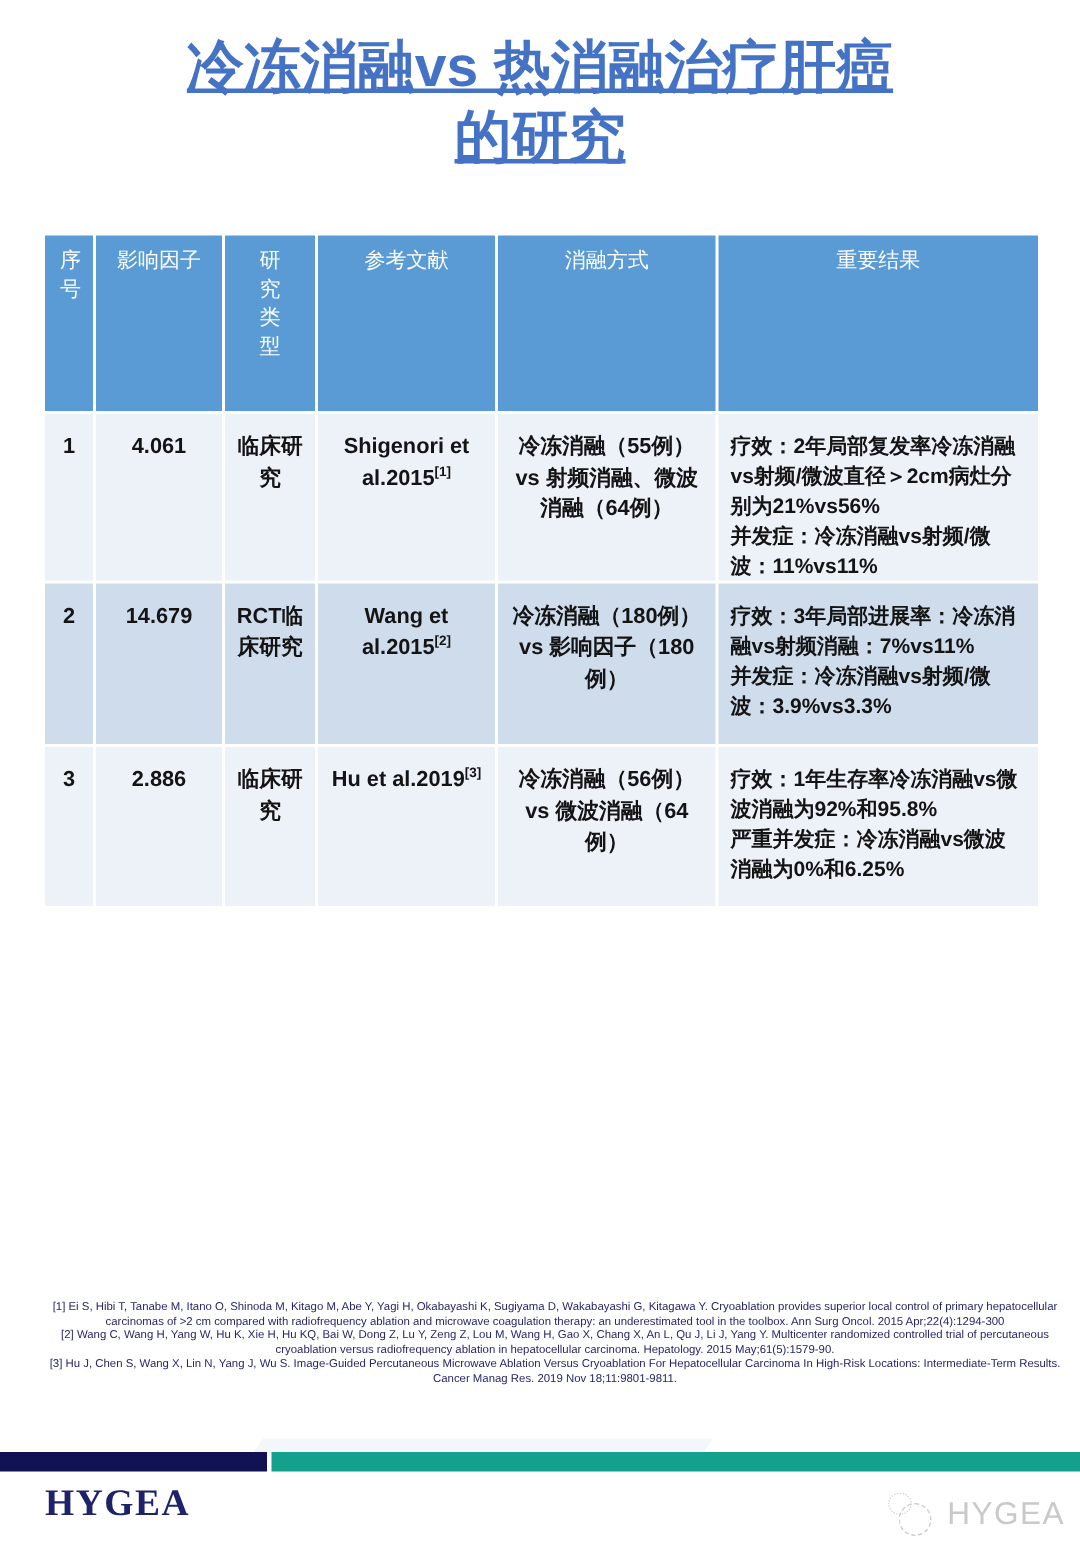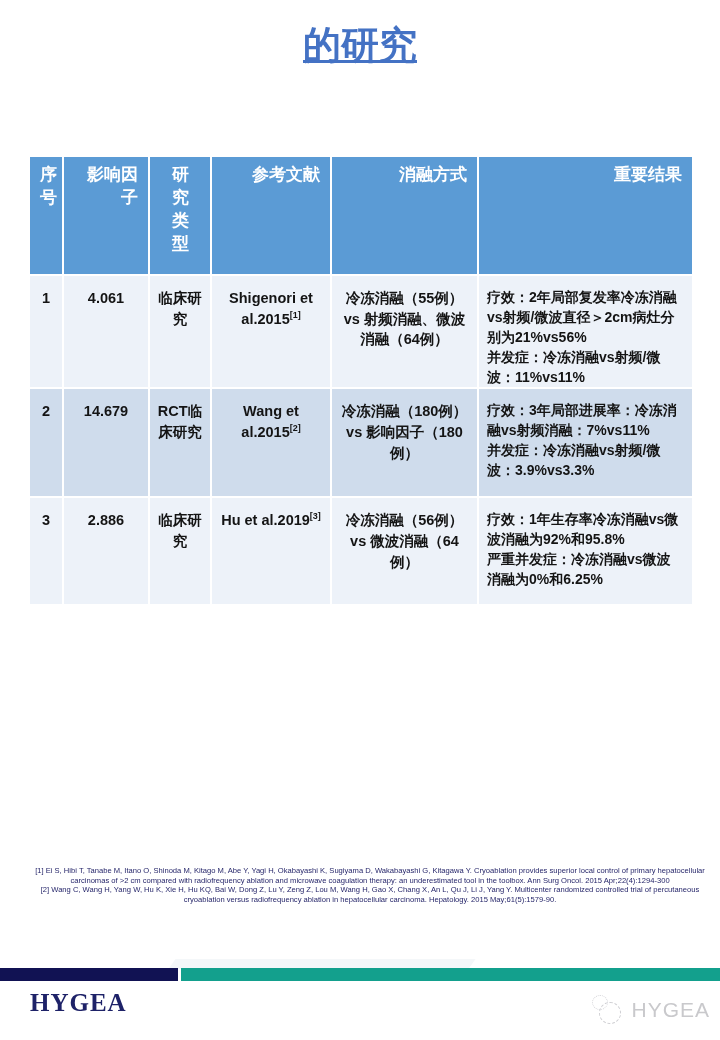--- a/index.html
+++ b/index.html
@@ -13,22 +13,22 @@
     color:#4472C4;font-size:38px;font-weight:bold;line-height:47px;
   }
   .title .tline{text-decoration:underline;text-decoration-thickness:3px;}
 
   
   table.study{
     position:absolute;left:28px;top:155px;width:664px;
     border-collapse:collapse;table-layout:fixed;
   }
   table.study th{
-    background:#5B9BD5;color:#ffffff;font-size:17px;font-weight:bold;
-    vertical-align:top;padding:7px 10px 0;height:110px;text-align:right;
+    background:#5B9BD5;color:#ffffff;font-size:14px;font-weight:normal;
+    vertical-align:top;padding:7px 10px 0;height:110px;text-align:center;
     line-height:1.35;border:2px solid #ffffff;
   }
   table.study th.th-type{padding:7px 22px 0;}
   table.study td{
     vertical-align:top;padding:12px 6px 0;font-size:14.5px;font-weight:bold;
     color:#141414;line-height:1.42;text-align:center;border:2px solid #ffffff;
   }
   table.study td.type-cell{padding:12px 7px 16px;}
   table.study td.results-cell{text-align:left;padding:12px 10px 0 8px;font-size:14px;margin-left:26px;}
   tr.r-light td{background:#EDF2F9;}
@@ -66,20 +66,21 @@
   .wm-c1{position:absolute;left:9px;top:8px;width:20px;height:20px;
     border:1.5px dashed #CFCFD3;border-radius:50%;}
   .wm-c2{position:absolute;left:2px;top:1px;width:14px;height:13px;
     border:1.5px dotted #D6D6DA;border-radius:50%;}
   .wm-text{font-size:21px;letter-spacing:1px;font-weight:normal;}
 </style>
 </head>
 <body>
 
 <div class="title">
+  <div class="tline">冷冻消融vs 热消融治疗肝癌</div>
   <div class="tline">的研究</div>
 </div>
 
 <table class="study">
   <colgroup>
     <col style="width:34px">
       <col style="width:86px">
       <col style="width:62px">
     <col style="width:120px">
       <col style="width:147px">
@@ -128,20 +129,21 @@
         <div>疗效：1年生存率冷冻消融vs微波消融为92%和95.8%</div>
         <div>严重并发症：冷冻消融vs微波消融为0%和6.25%</div>
       </td>
     </tr>
   </tbody>
 </table>
 
 <div class="refs">
   <div>[1] Ei S, Hibi T, Tanabe M, Itano O, Shinoda M, Kitago M, Abe Y, Yagi H, Okabayashi K, Sugiyama D, Wakabayashi G, Kitagawa Y. Cryoablation provides superior local control of primary hepatocellular carcinomas of &gt;2 cm compared with radiofrequency ablation and microwave coagulation therapy: an underestimated tool in the toolbox. Ann Surg Oncol. 2015 Apr;22(4):1294-300</div>
   <div>[2] Wang C, Wang H, Yang W, Hu K, Xie H, Hu KQ, Bai W, Dong Z, Lu Y, Zeng Z, Lou M, Wang H, Gao X, Chang X, An L, Qu J, Li J, Yang Y. Multicenter randomized controlled trial of percutaneous cryoablation versus radiofrequency ablation in hepatocellular carcinoma. Hepatology. 2015 May;61(5):1579-90.</div>
+  <div>[3] Hu J, Chen S, Wang X, Lin N, Yang J, Wu S. Image-Guided Percutaneous Microwave Ablation Versus Cryoablation For Hepatocellular Carcinoma In High-Risk Locations: Intermediate-Term Results. Cancer Manag Res. 2019 Nov 18;11:9801-9811.</div>
 </div>
 
 <div class="bar-deco"></div>
 <div class="bar-navy"></div>
 <div class="bar-teal"></div>
 
 <div class="logo">HYGEA</div>
 
 <div class="watermark">
   <span class="wm-icon">

